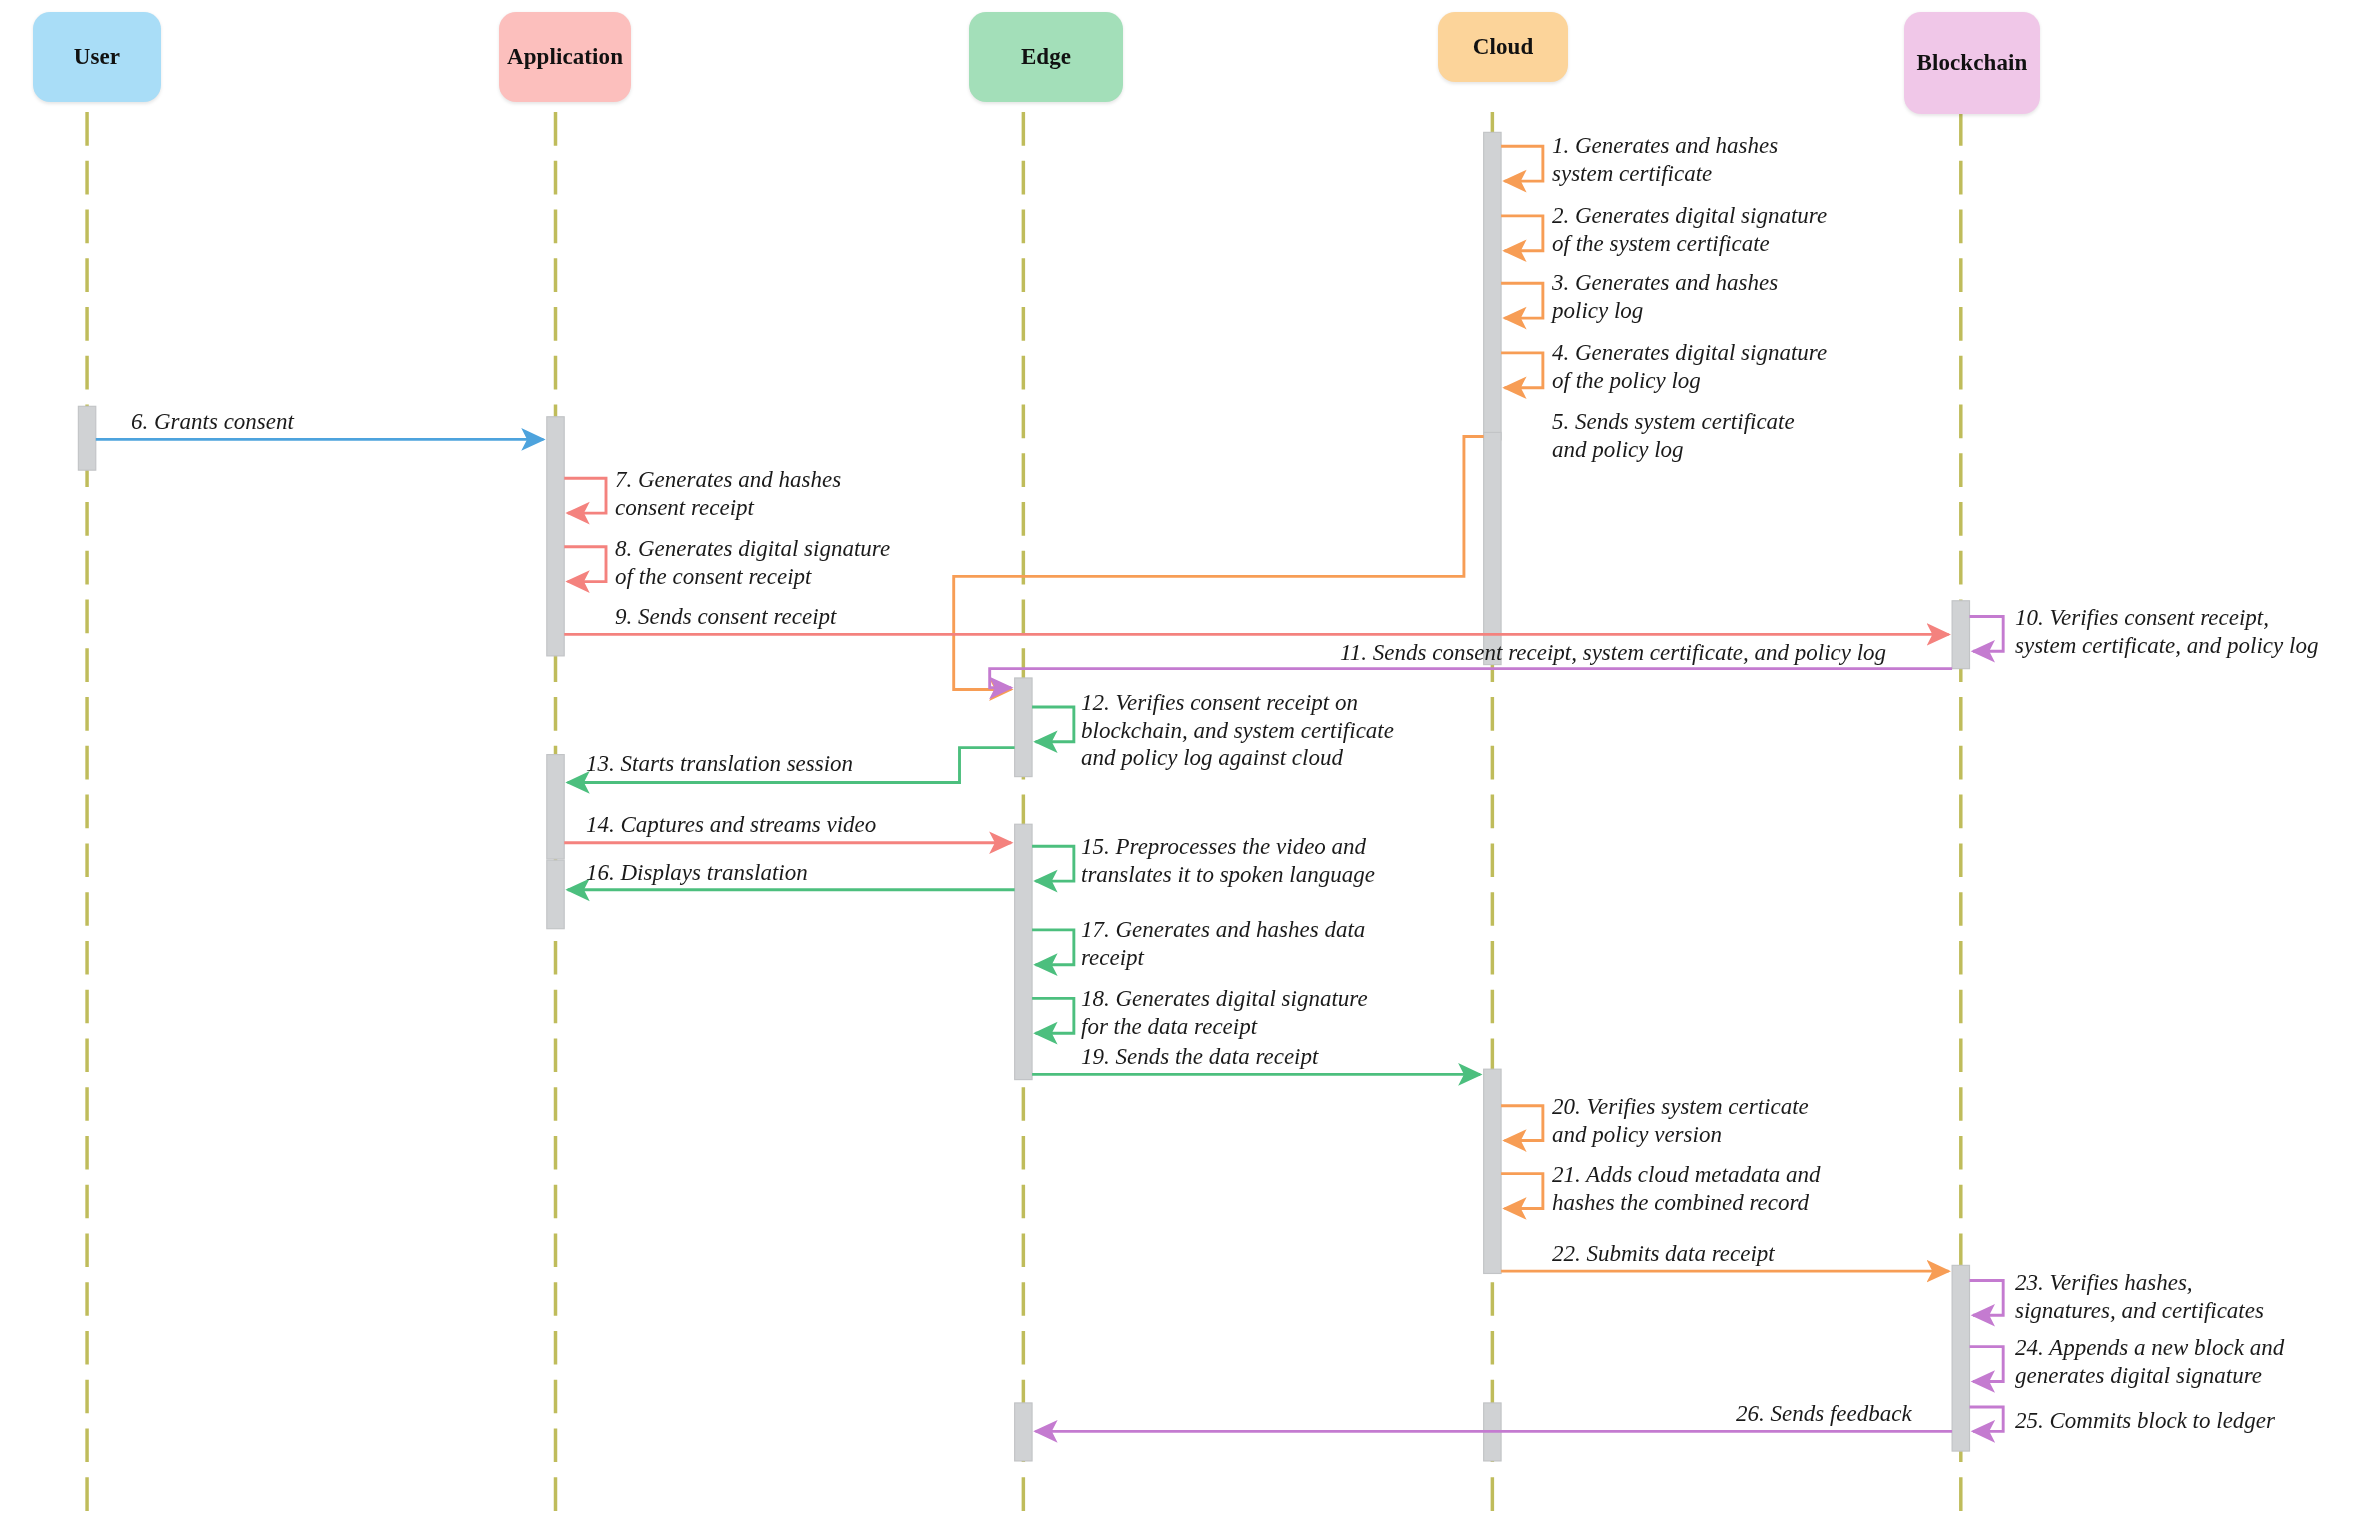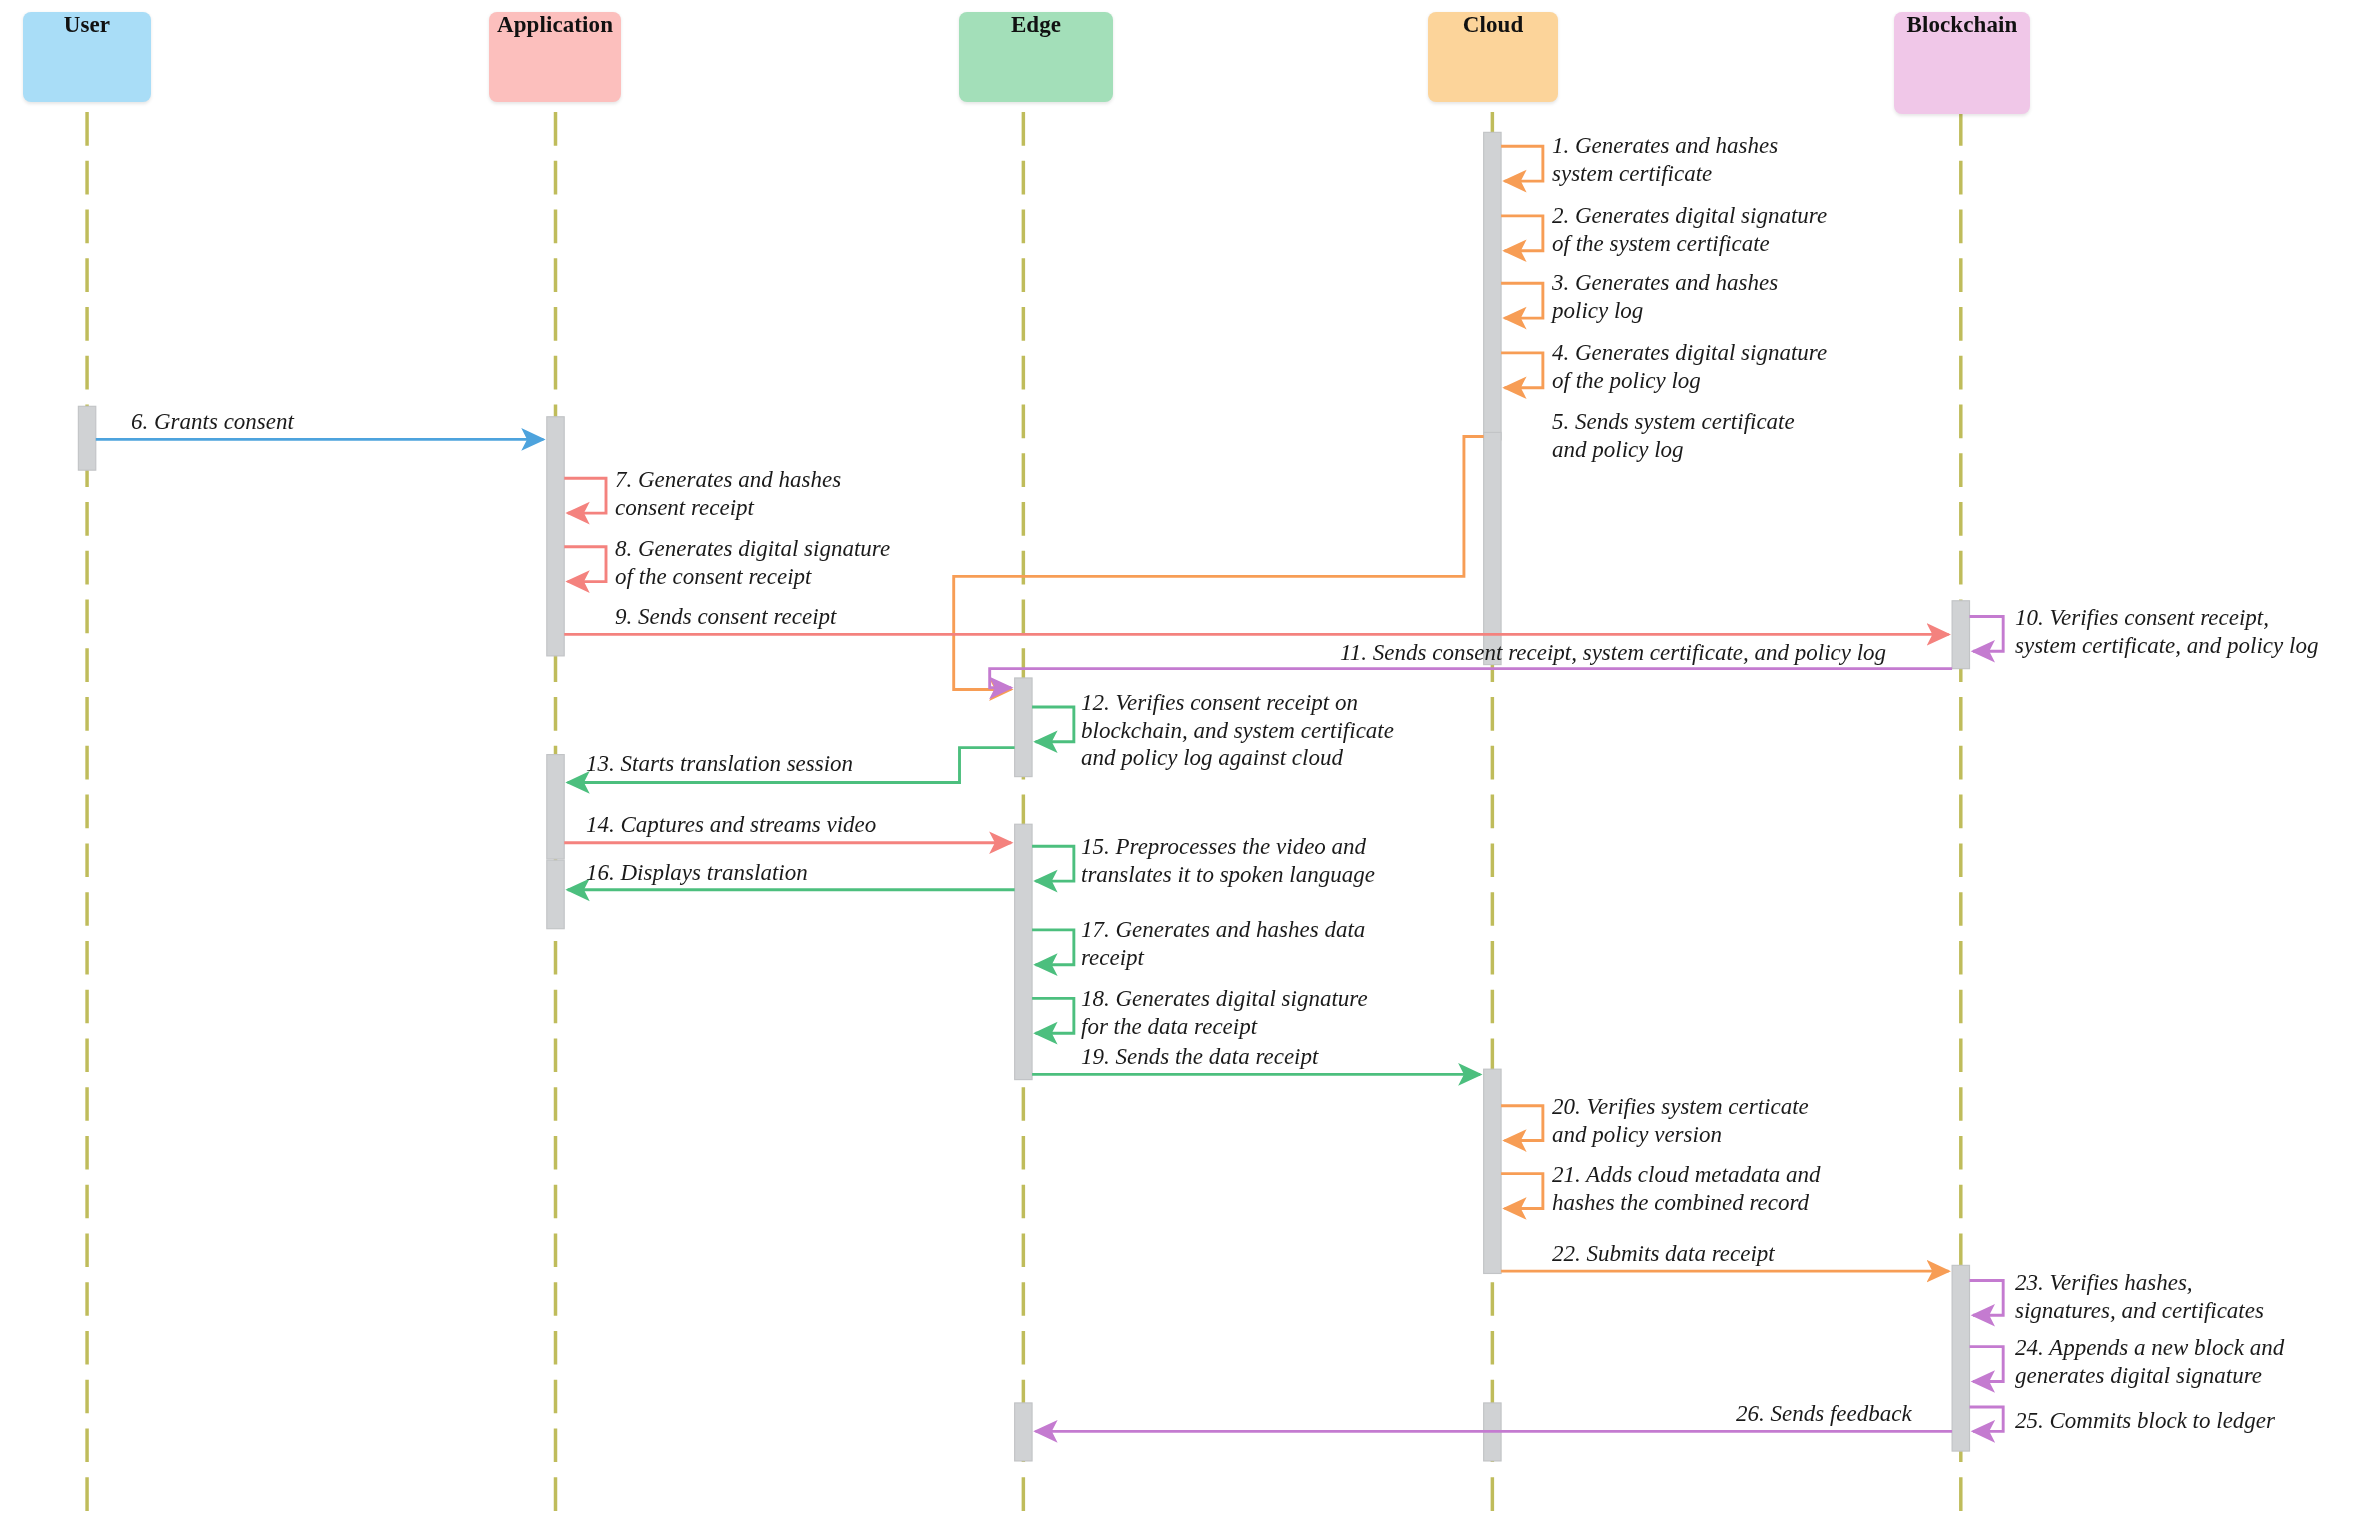--- a/index.html
+++ b/index.html
@@ -3,22 +3,22 @@
 <meta charset="utf-8">
 <title>Sequence Diagram</title>
 <style>
   html,body{margin:0;padding:0;background:#ffffff;}
   body{
     font-family:"Liberation Serif","DejaVu Serif",serif;
     width:2377px;height:1537px;position:relative;overflow:hidden;
   }
   #diagram-root{position:relative;width:2377px;height:1537px;}
   svg#seq{position:absolute;left:0;top:0;width:2377px;height:1537px;display:block;}
-  .actor-box{position:absolute;border-radius:8px;display:flex;
-    justify-content:center;box-shadow:0 1.7px 3.5px rgba(0,0,0,0.10);}
+  .actor-box{position:absolute;border-radius:17px;display:flex;align-items:center;
+    justify-content:center;box-shadow:0 1.7px 3.5px rgba(0,0,0,0.10);margin-left:10px;}
   .actor-label{font-family:"Liberation Serif","DejaVu Serif",serif;
     font-weight:bold;font-size:23px;color:#111111;letter-spacing:0.1px;white-space:nowrap;}
   .msg-label{position:absolute;font-family:"Liberation Serif","DejaVu Serif",serif;
     font-size:23px;line-height:1.20;color:#1a1a1a;white-space:pre;font-style:italic;}
   .msg-label.right{text-align:left;}
 </style>
 </head>
 <body>
 
 <div id="diagram-root">
@@ -146,21 +146,21 @@
   <div id="actorboxes">
       <div class="actor-box" style="left: 23px; top: 11.6px; width: 128px; height: 90px; background: rgb(169, 221, 247);">
         <span class="actor-label">User</span>
       </div>
       <div class="actor-box" style="left: 489px; top: 11.6px; width: 132px; height: 90px; background: rgb(252, 191, 189);">
         <span class="actor-label">Application</span>
       </div>
       <div class="actor-box" style="left: 959px; top: 11.6px; width: 154px; height: 90px; background: rgb(163, 223, 185);">
         <span class="actor-label">Edge</span>
       </div>
-      <div class="actor-box" style="left: 1428px; top: 11.6px; width: 130px; height: 90px; background: rgb(252, 212, 154);">
+      <div class="actor-box" style="left: 1428px; top: 11.6px; width: 130px; height: 70px; background: rgb(252, 212, 154);">
         <span class="actor-label">Cloud</span>
       </div>
       <div class="actor-box" style="left: 1894px; top: 11.6px; width: 136px; height: 102px; background: rgb(240, 199, 232);">
         <span class="actor-label">Blockchain</span>
       </div>
     </div>
   <div id="labels">
       <div class="msg-label right" style="left: 1552px; top: 132px;">1. Generates and hashes
 system certificate</div>
       <div class="msg-label right" style="left: 1552px; top: 202px;">2. Generates digital signature

